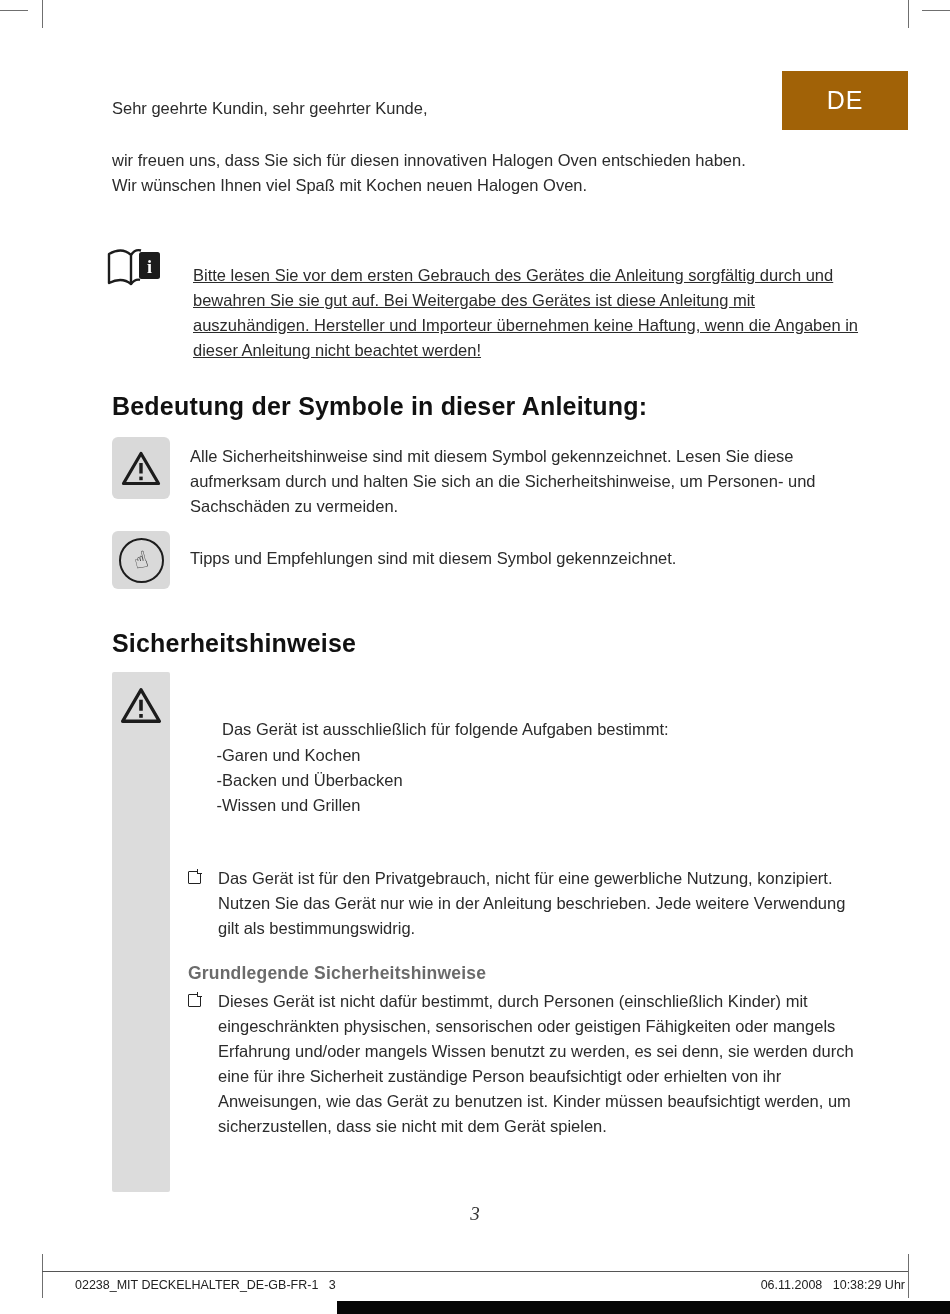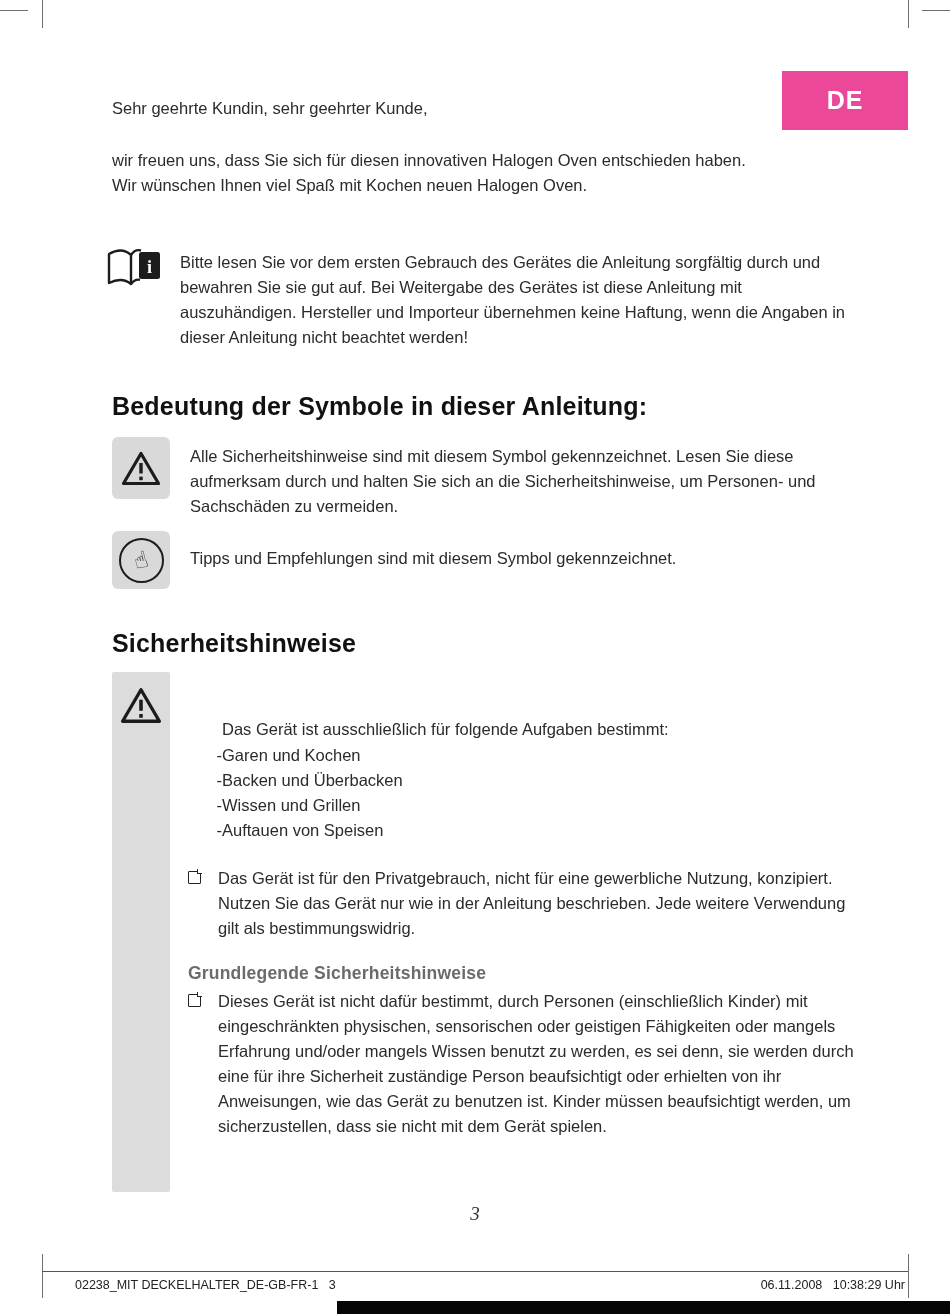--- a/index.html
+++ b/index.html
@@ -9,22 +9,22 @@
     color:#2b2b2b; overflow:hidden; margin:0 auto;
   }
   .abs { position:absolute; }
   .body-text { font-size:16.5px; line-height:25px; }
   .crop { position:absolute; background:#6f6f6f; }
   .crop.v { width:1px; }
   .crop.h { height:1px; }
 
   .lang-badge {
     position:absolute; left:782px; top:71px; width:126px; height:59px;
-    background:#ec4899; color:#ffffff; font-size:25px; letter-spacing:1px;
-    display:flex; align-items:center; justify-content:center;font-weight:bold;
+    background:#a16207; color:#ffffff; font-size:25px; letter-spacing:1px;
+    display:flex; align-items:center; justify-content:center;
   }
 
   .greeting { left:112px; top:96px; }
   .intro { left:112px; top:148px; width:700px; }
 
   .note-icon { left:106px; top:246px; }
   .note-text { left:176px; top:246px; width:672px; }
 
   h2.sect {
     position:absolute; margin:0; font-size:25px; font-weight:bold;
@@ -113,21 +113,21 @@
 
   <div class="abs note-icon">
     <svg width="56" height="44" viewBox="0 0 56 44" aria-hidden="true">
       <path d="M3 8 C 11 3.5, 19 3.5, 25 9 V38 C 19 33, 11 33, 3 37 Z" fill="none" stroke="#1c1c1c" stroke-width="2.4" stroke-linejoin="round"></path>
       <path d="M25 9 C 28 4.5, 31.5 3.5, 35 4.5" fill="none" stroke="#1c1c1c" stroke-width="2.4"></path>
       <path d="M25 38 C 28 34, 30.5 33, 34 33.8" fill="none" stroke="#1c1c1c" stroke-width="2.4"></path>
       <rect x="33" y="6" width="21" height="27" rx="2.5" fill="#1c1c1c"></rect>
       <text x="43.5" y="27" fill="#ffffff" font-size="18" font-weight="bold" text-anchor="middle" font-family="Liberation Serif, serif">i</text>
     </svg>
   </div>
-  <p class="abs body-text note-text" style="margin:4px;">Bitte lesen Sie vor dem ersten Gebrauch des Gerätes die Anleitung sorgfältig durch und bewahren Sie sie gut auf. Bei Weitergabe des Gerätes ist diese Anleitung mit auszuhändigen. Hersteller und Importeur übernehmen keine Haftung, wenn die Angaben in dieser Anleitung nicht beachtet werden!</p>
+  <p class="abs body-text note-text" style="margin:17px;text-decoration:underline;">Bitte lesen Sie vor dem ersten Gebrauch des Gerätes die Anleitung sorgfältig durch und bewahren Sie sie gut auf. Bei Weitergabe des Gerätes ist diese Anleitung mit auszuhändigen. Hersteller und Importeur übernehmen keine Haftung, wenn die Angaben in dieser Anleitung nicht beachtet werden!</p>
 
   <h2 class="sect h-symbols">Bedeutung der Symbole in dieser Anleitung:</h2>
 
   <div class="icon-box sym1-box">
     <svg width="40" height="37" viewBox="0 0 40 37" aria-hidden="true">
       <path d="M20 3.5 L37.5 33.5 H2.5 Z" fill="none" stroke="#1c1c1c" stroke-width="3.2" stroke-linejoin="round"></path>
       <path d="M20 13 V23.5" stroke="#1c1c1c" stroke-width="3.4"></path>
       <rect x="18.3" y="26.6" width="3.4" height="3.6" fill="#1c1c1c"></rect>
     </svg>
   </div>
@@ -155,23 +155,20 @@
   <div class="abs body-text use-list">
     <div class="li">
         <span>Garen und Kochen</span>
       </div>
     <div class="li">
         <span>Backen und Überbacken</span>
       </div>
     <div class="li">
         <span>Wissen und Grillen</span>
       </div>
-    <div class="li">
-        <span>Auftauen von Speisen</span>
-      </div>
   </div>
 
   <div class="check-para cp1 body-text">
     <span class="bullet"></span>
     <span class="cp-text">Das Gerät ist für den Privatgebrauch, nicht für eine gewerbliche Nutzung, konzipiert. Nutzen Sie das Gerät nur wie in der Anleitung beschrieben. Jede weitere Verwendung gilt als bestimmungswidrig.</span>
   </div>
 
   <h3 class="sub-title sub2-title">Grundlegende Sicherheitshinweise</h3>
 
   <div class="check-para cp2 body-text">

